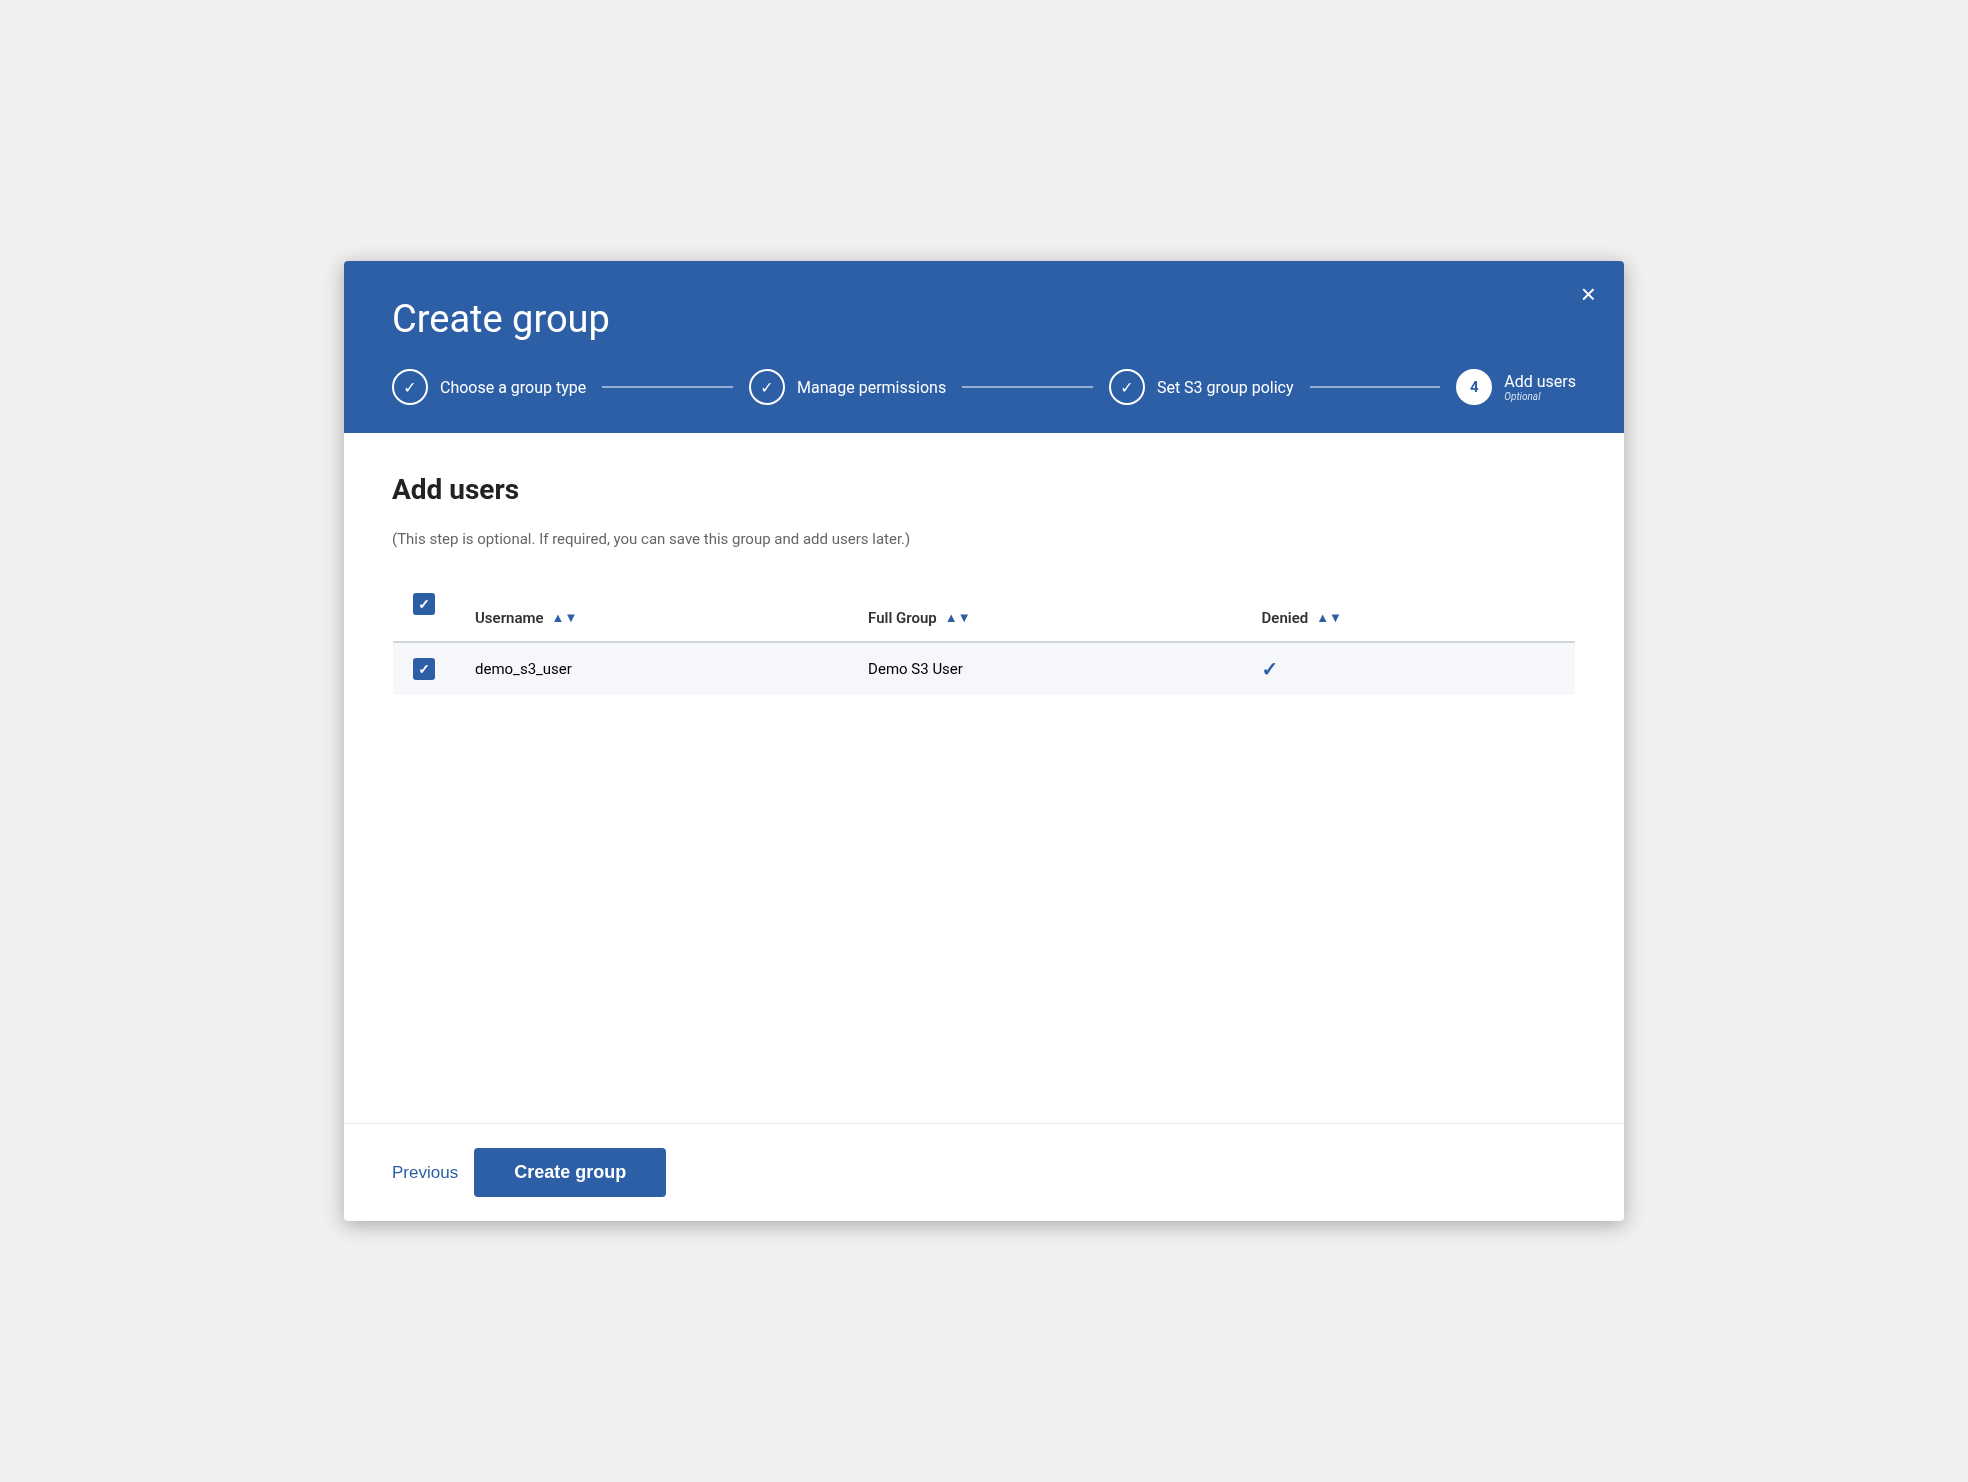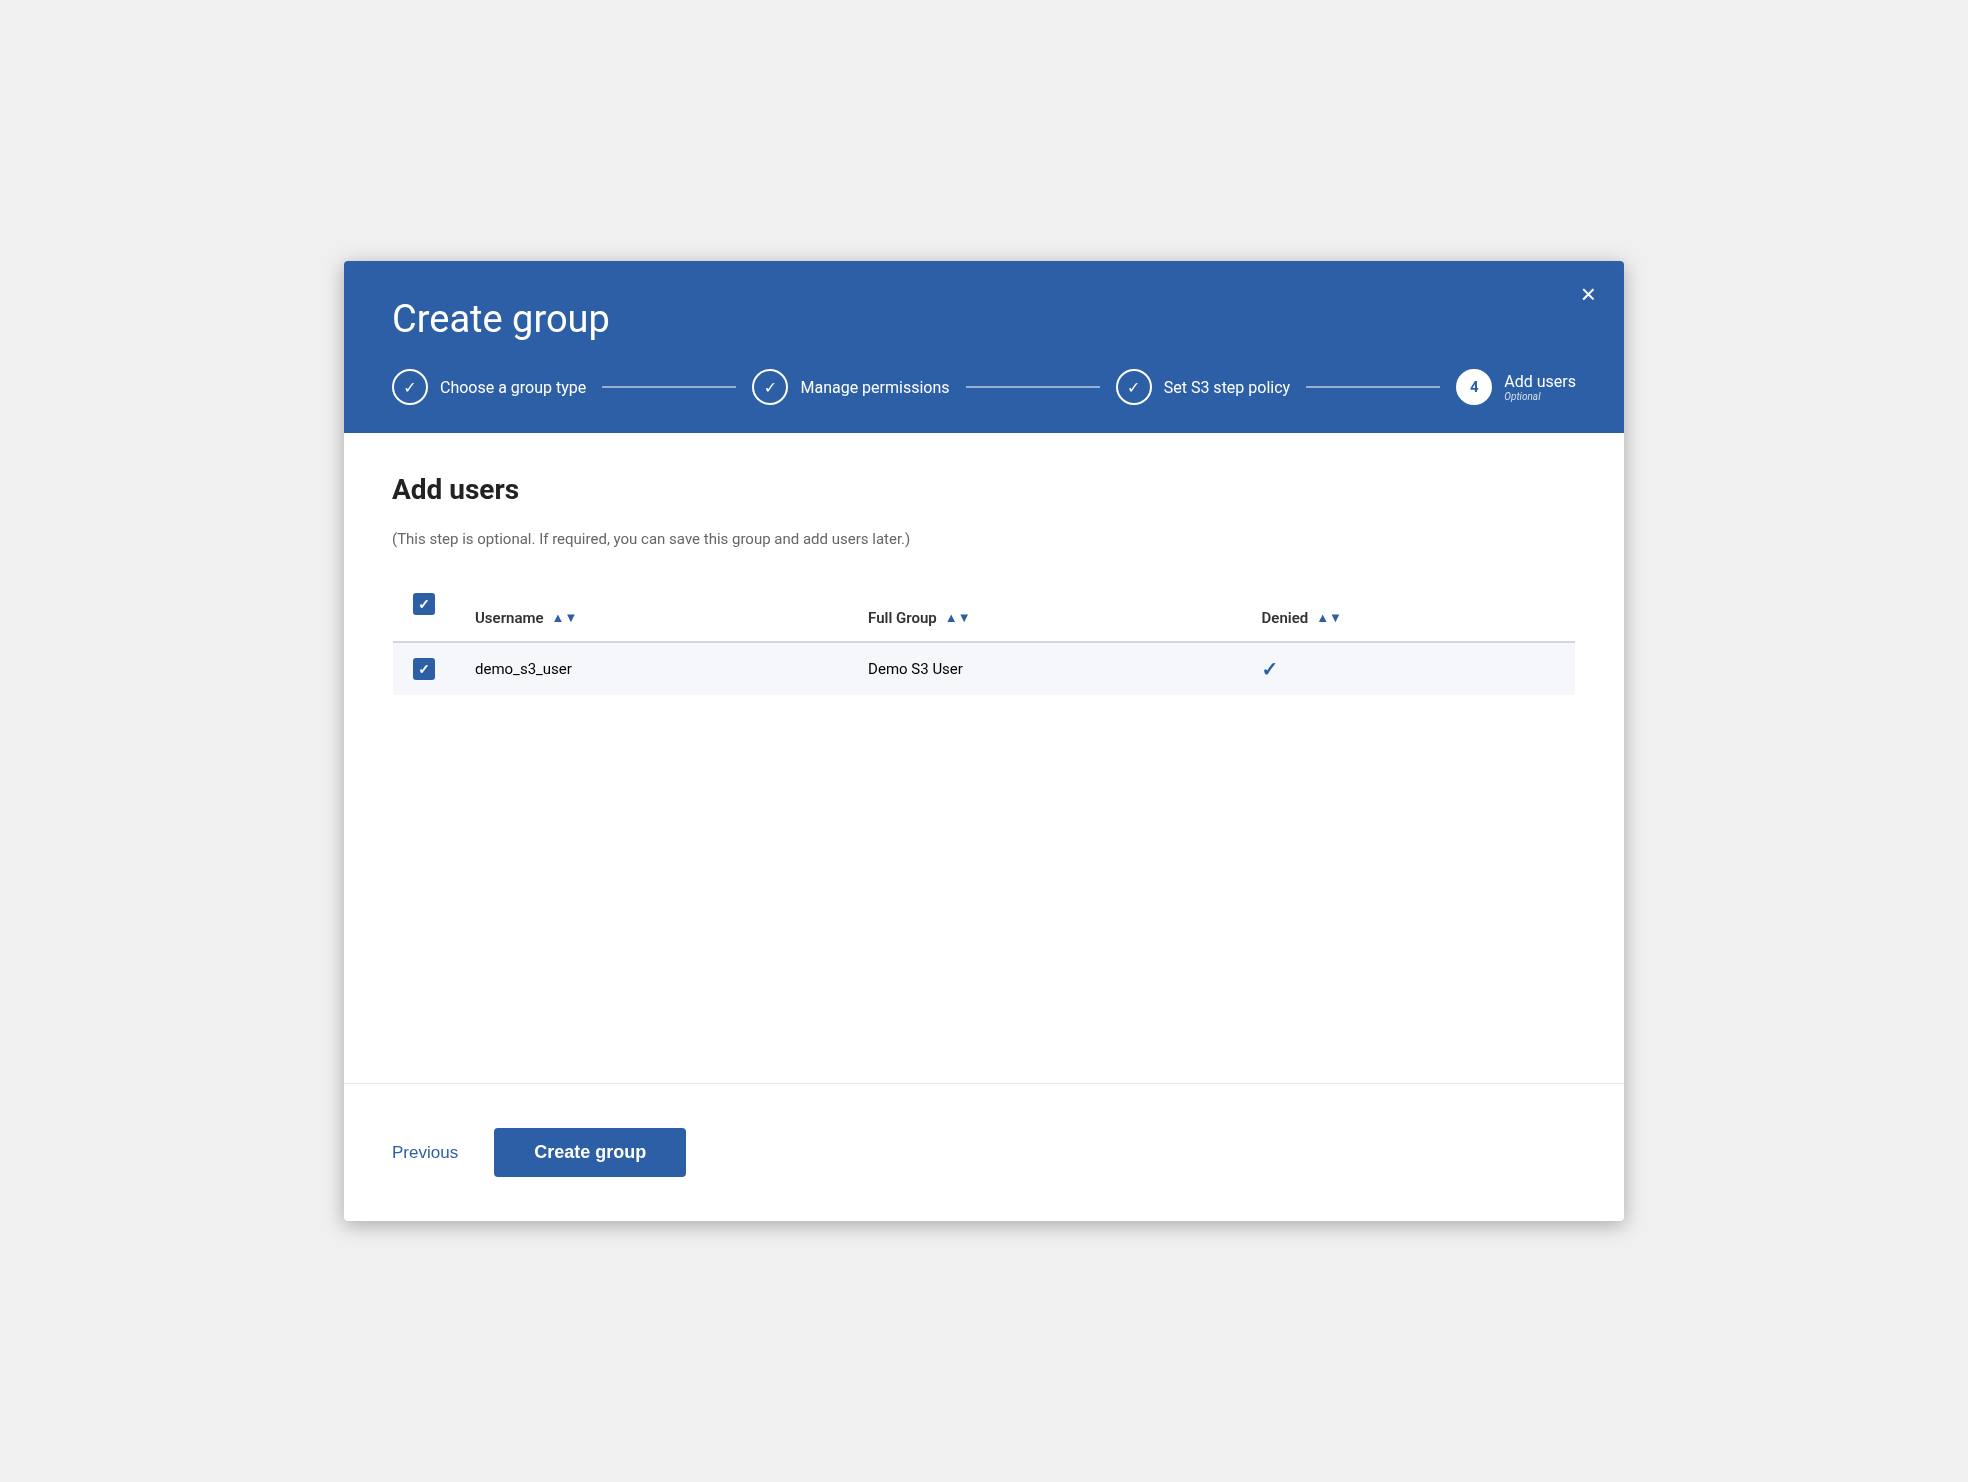--- a/index.html
+++ b/index.html
@@ -181,24 +181,24 @@
       font-size: 14px;
       font-weight: 700;
     }
     .denied-check {
       color: #2d5fa6;
       font-size: 20px;
       font-weight: 700;
     }
     
     .modal-footer {
-      padding: 44px 48px;
-      display: flex;
-      align-items: center;
-      gap: 36px;
+      padding: 24px 48px;
+      display: flex;
+      align-items: center;
+      gap: 16px;
       border-top: 1px solid #e8e8e8;
     }
     .btn-previous {
       background: none;
       border: none;
       color: #2d5fa6;
       font-size: 17px;
       cursor: pointer;
       padding: 10px 0;
     }
@@ -239,21 +239,21 @@
         </div>
         <span class="step-label">Manage permissions</span>
       </div>
 
       <div class="step-connector"></div>
 
       <div class="step">
         <div class="step-circle completed">
           <span class="step-check">✓</span>
         </div>
-        <span class="step-label">Set S3 step policy</span>
+        <span class="step-label">Set S3 group policy</span>
       </div>
 
       <div class="step-connector"></div>
 
       <div class="step">
         <div class="step-circle active">
           <span>4</span>
         </div>
         <div style="display:flex;flex-direction:column;">
           <span class="step-label">Add users</span>

